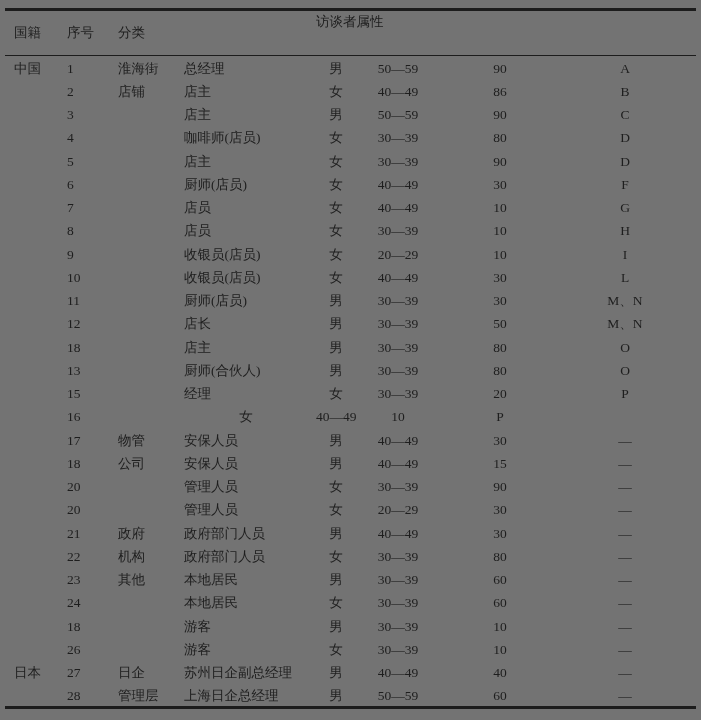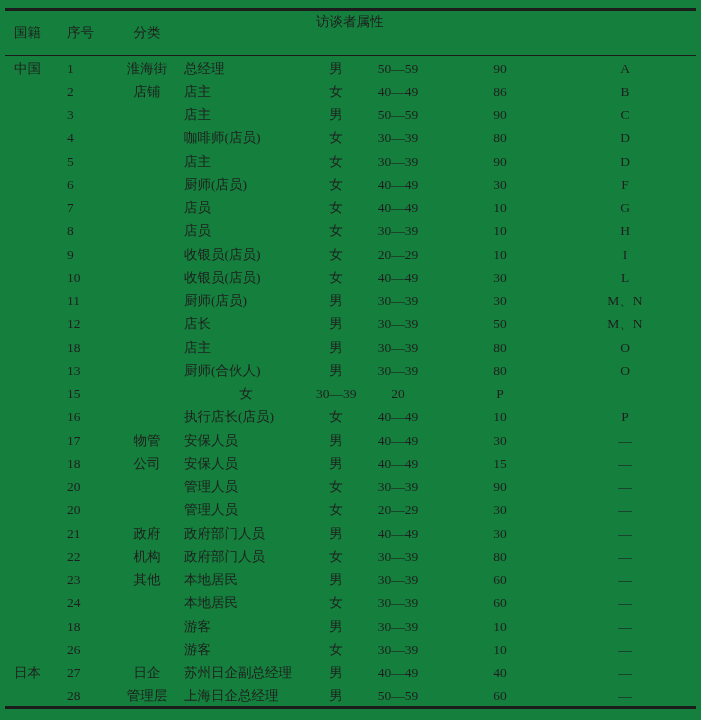--- a/index.html
+++ b/index.html
@@ -1,19 +1,19 @@
 <!DOCTYPE html>
 <html><head>
 <meta charset="utf-8">
 <style>
   html,body{margin:0;padding:0;background:#ffffff;}
   .page{
     position:relative;
     width:701px;height:720px;
-    background:#15803d;
+    background:#737373;
     color:#1e1e1e;
     font-family:"Liberation Serif","DejaVu Serif",serif;
     font-size:13.5px;
     overflow:hidden;
   }
   .rule{position:absolute;left:5px;width:691px;background:#1c1c1c;}
   .rule-top{top:8px;height:2.5px;}
   .rule-mid{top:55px;height:1px;}
   .rule-bottom{top:706px;height:2.5px;}
   .hgrid{
@@ -27,21 +27,21 @@
   .hdr-group{
     position:absolute;left:316px;top:3px;width:374px;
     text-align:left;
   }
   .hdr-cols{position:absolute;left:0;bottom:2px;width:701px;}
   .tbody{position:absolute;left:0;top:57px;width:660px;}
   .trow{height:23.25px;align-items:center;}
   .cell{white-space:nowrap;overflow:visible;}
   .c1{text-align:left;}
   .c2{padding-left:5px;text-align:left;}
-  .c3{padding-left:8px;text-align:center;}
+  .c3{padding-left:8px;text-align:left;}
   .c4{padding-left:8px;text-align:left;}
   .c5{text-align:center;}
   .c6{text-align:center;}
   .c7{text-align:center;}
   .c8{text-align:center;}
 </style>
 </head>
 <body>
 
 <div class="page">
@@ -197,30 +197,30 @@
         <div class="cell c4">厨师(合伙人)</div>
         <div class="cell c5">男</div>
         <div class="cell c6">30—39</div>
         <div class="cell c7">80</div>
         <div class="cell c8">O</div>
       </div>
       <div class="trow hgrid">
         <div class="cell c1"></div>
         <div class="cell c2">15</div>
         <div class="cell c3"></div>
+        <div class="cell c4">经理</div>
         <div class="cell c5">女</div>
         <div class="cell c6">30—39</div>
         <div class="cell c7">20</div>
         <div class="cell c8">P</div>
       </div>
       <div class="trow hgrid">
         <div class="cell c1"></div>
         <div class="cell c2">16</div>
         <div class="cell c3"></div>
-        <div class="cell c4">执行店长(店员)</div>
         <div class="cell c5">女</div>
         <div class="cell c6">40—49</div>
         <div class="cell c7">10</div>
         <div class="cell c8">P</div>
       </div>
       <div class="trow hgrid">
         <div class="cell c1"></div>
         <div class="cell c2">17</div>
         <div class="cell c3">物管</div>
         <div class="cell c4">安保人员</div>

